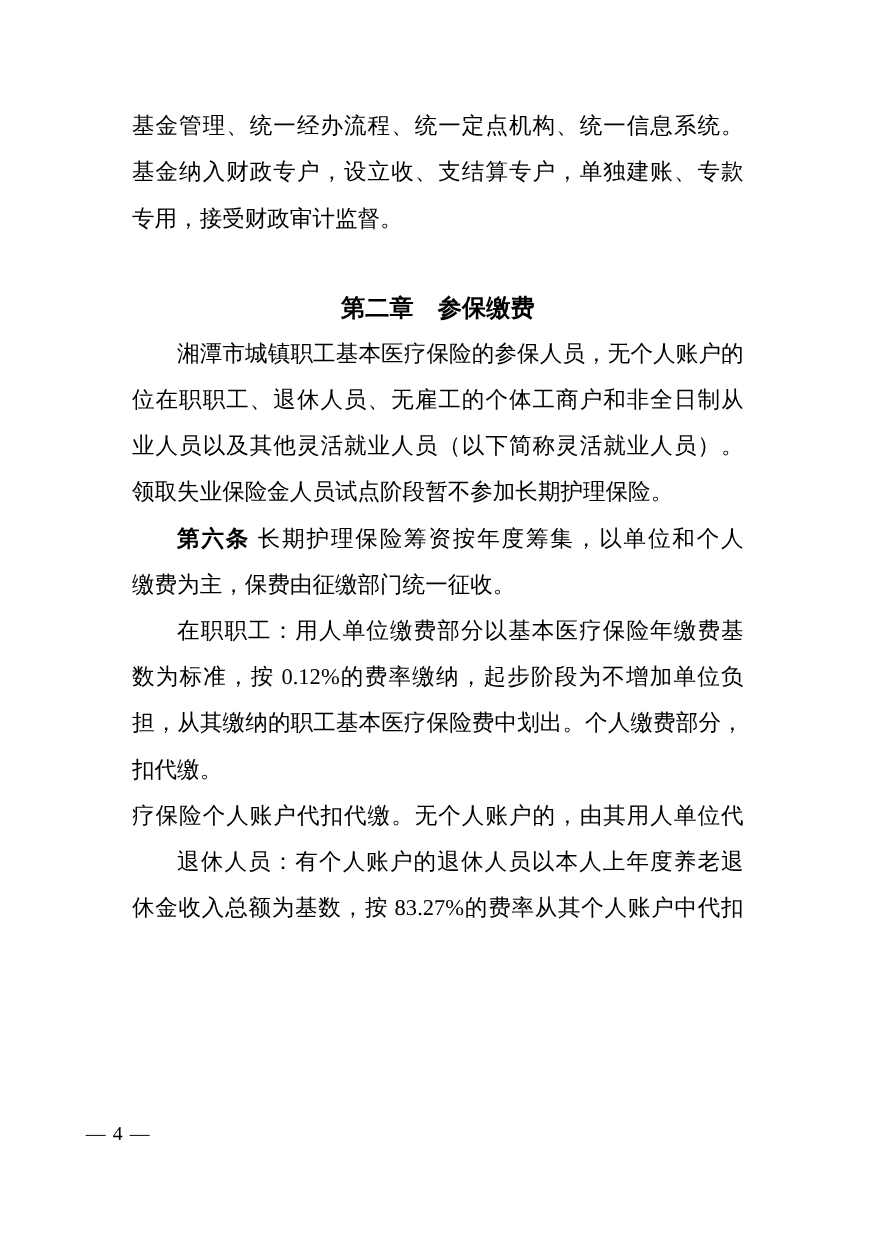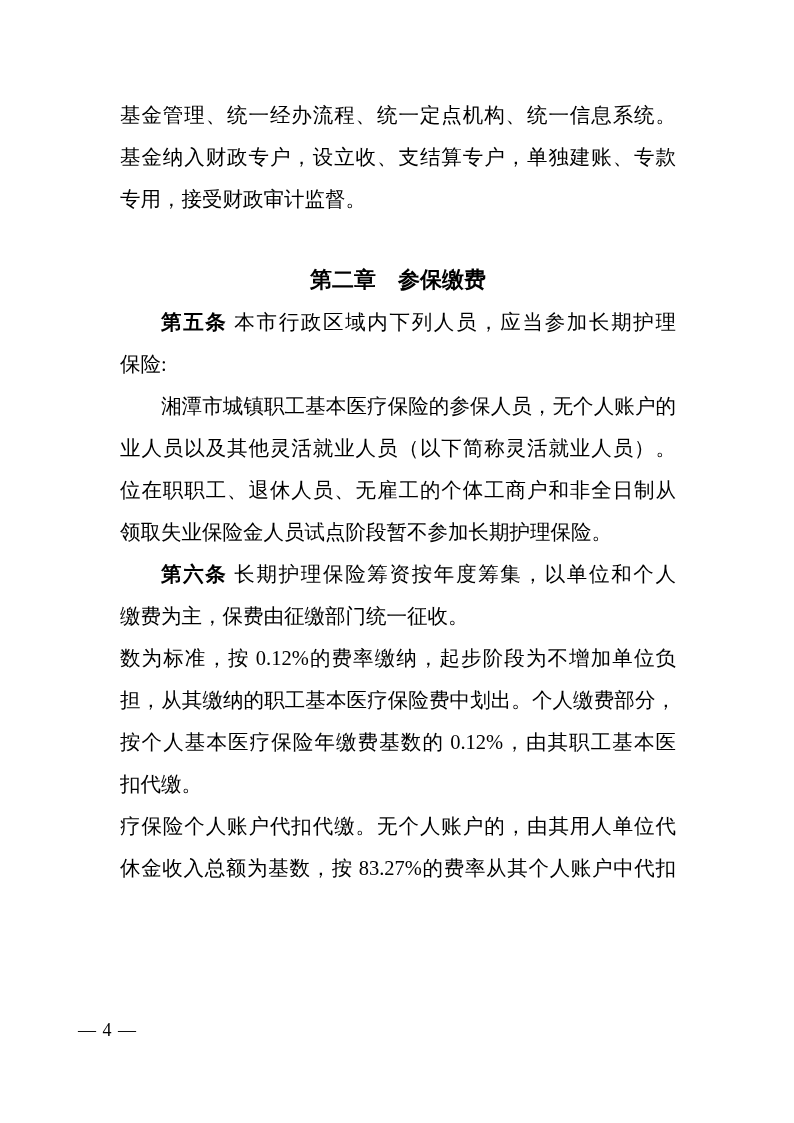--- a/index.html
+++ b/index.html
@@ -58,45 +58,42 @@
   <div class="content">
 
     <div class="para">
       <div class="line">基金管理、统一经办流程、统一定点机构、统一信息系统。</div>
       <div class="line">基金纳入财政专户，设立收、支结算专户，单独建账、专款</div>
       <div class="line last">专用，接受财政审计监督。</div>
     </div>
 
     <h2 class="chapter">第二章　参保缴费</h2>
 
-    <div class="para">
-      <div class="line indent"><span class="bold">第五条</span><span> 本市行政区域内下列人员，应当参加长期护理</span></div>
-      <div class="line last">保险:</div>
-    </div>
 
     <div class="para">
       <div class="line indent">湘潭市城镇职工基本医疗保险的参保人员，无个人账户的</div>
+      <div class="line">位在职职工、退休人员、无雇工的个体工商户和非全日制从</div>
       <div class="line">业人员以及其他灵活就业人员（以下简称灵活就业人员）。</div>
-      <div class="line">位在职职工、退休人员、无雇工的个体工商户和非全日制从</div>
       <div class="line last">领取失业保险金人员试点阶段暂不参加长期护理保险。</div>
     </div>
 
     <div class="para">
       <div class="line indent"><span class="bold">第六条</span><span> 长期护理保险筹资按年度筹集，以单位和个人</span></div>
       <div class="line last">缴费为主，保费由征缴部门统一征收。</div>
     </div>
 
     <div class="para">
+      <div class="line indent">在职职工：用人单位缴费部分以基本医疗保险年缴费基</div>
       <div class="line">数为标准，按 0.12%的费率缴纳，起步阶段为不增加单位负</div>
       <div class="line">担，从其缴纳的职工基本医疗保险费中划出。个人缴费部分，</div>
-      <div class="line">按个人基本医疗保险年缴费基数的 0.12%，由其职工基本医</div>
       <div class="line last">扣代缴。</div>
       <div class="line">疗保险个人账户代扣代缴。无个人账户的，由其用人单位代</div>
     </div>
 
     <div class="para">
+      <div class="line indent">退休人员：有个人账户的退休人员以本人上年度养老退</div>
       <div class="line">休金收入总额为基数，按 83.27%的费率从其个人账户中代扣</div>
     </div>
 
   </div>
 
   <div class="footer">— 4 —</div>
 </div>
 
 </body></html>

